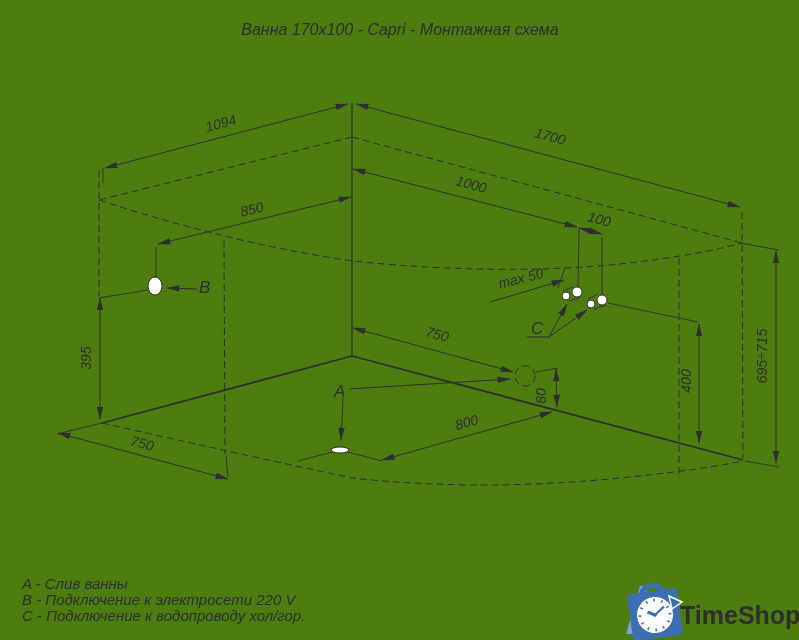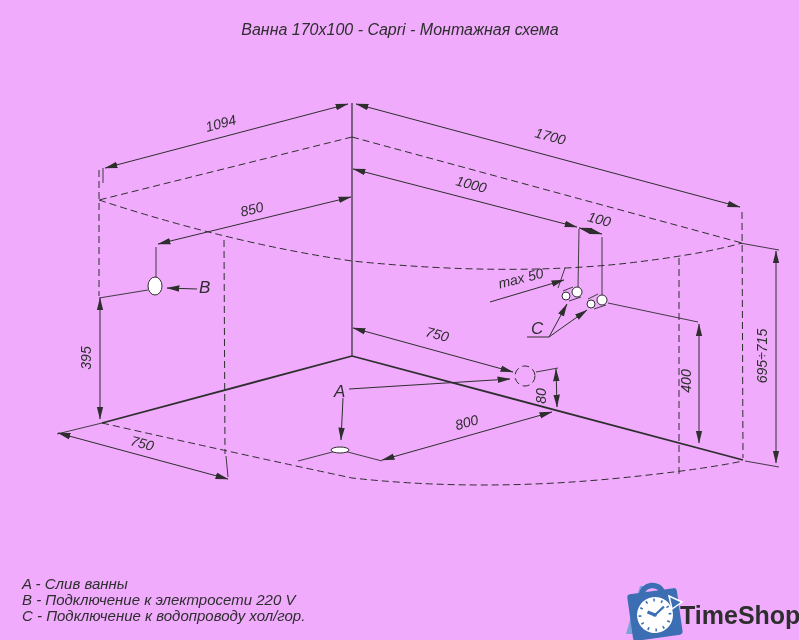--- a/index.html
+++ b/index.html
@@ -1,17 +1,17 @@
 <!DOCTYPE html>
 <html><head>
 <meta charset="utf-8">
 <style>
   html,body{margin:0;padding:0;background:#fff;}
   .canvas{
-    position:relative;width:799px;height:640px;background:#f0abfc;
+    position:relative;width:799px;height:640px;background:#4d7c0f;
     font-family:"Liberation Sans",sans-serif;overflow:hidden;
   }
   svg{position:absolute;left:0;top:0;}
   svg text{fill:#2e2e2e;font-family:"Liberation Sans",sans-serif;}
   .dim-label{font-size:14px;font-style:italic;}
   .point-label{font-size:17px;font-style:italic;}
   .title-label{font-size:16px;font-style:italic;}
   .legend-label{font-size:15px;font-style:italic;}
   .logo-text{font-size:25px;font-weight:bold;font-style:normal;}
   .thin{stroke:#2e2e2e;stroke-width:1;fill:none;}

